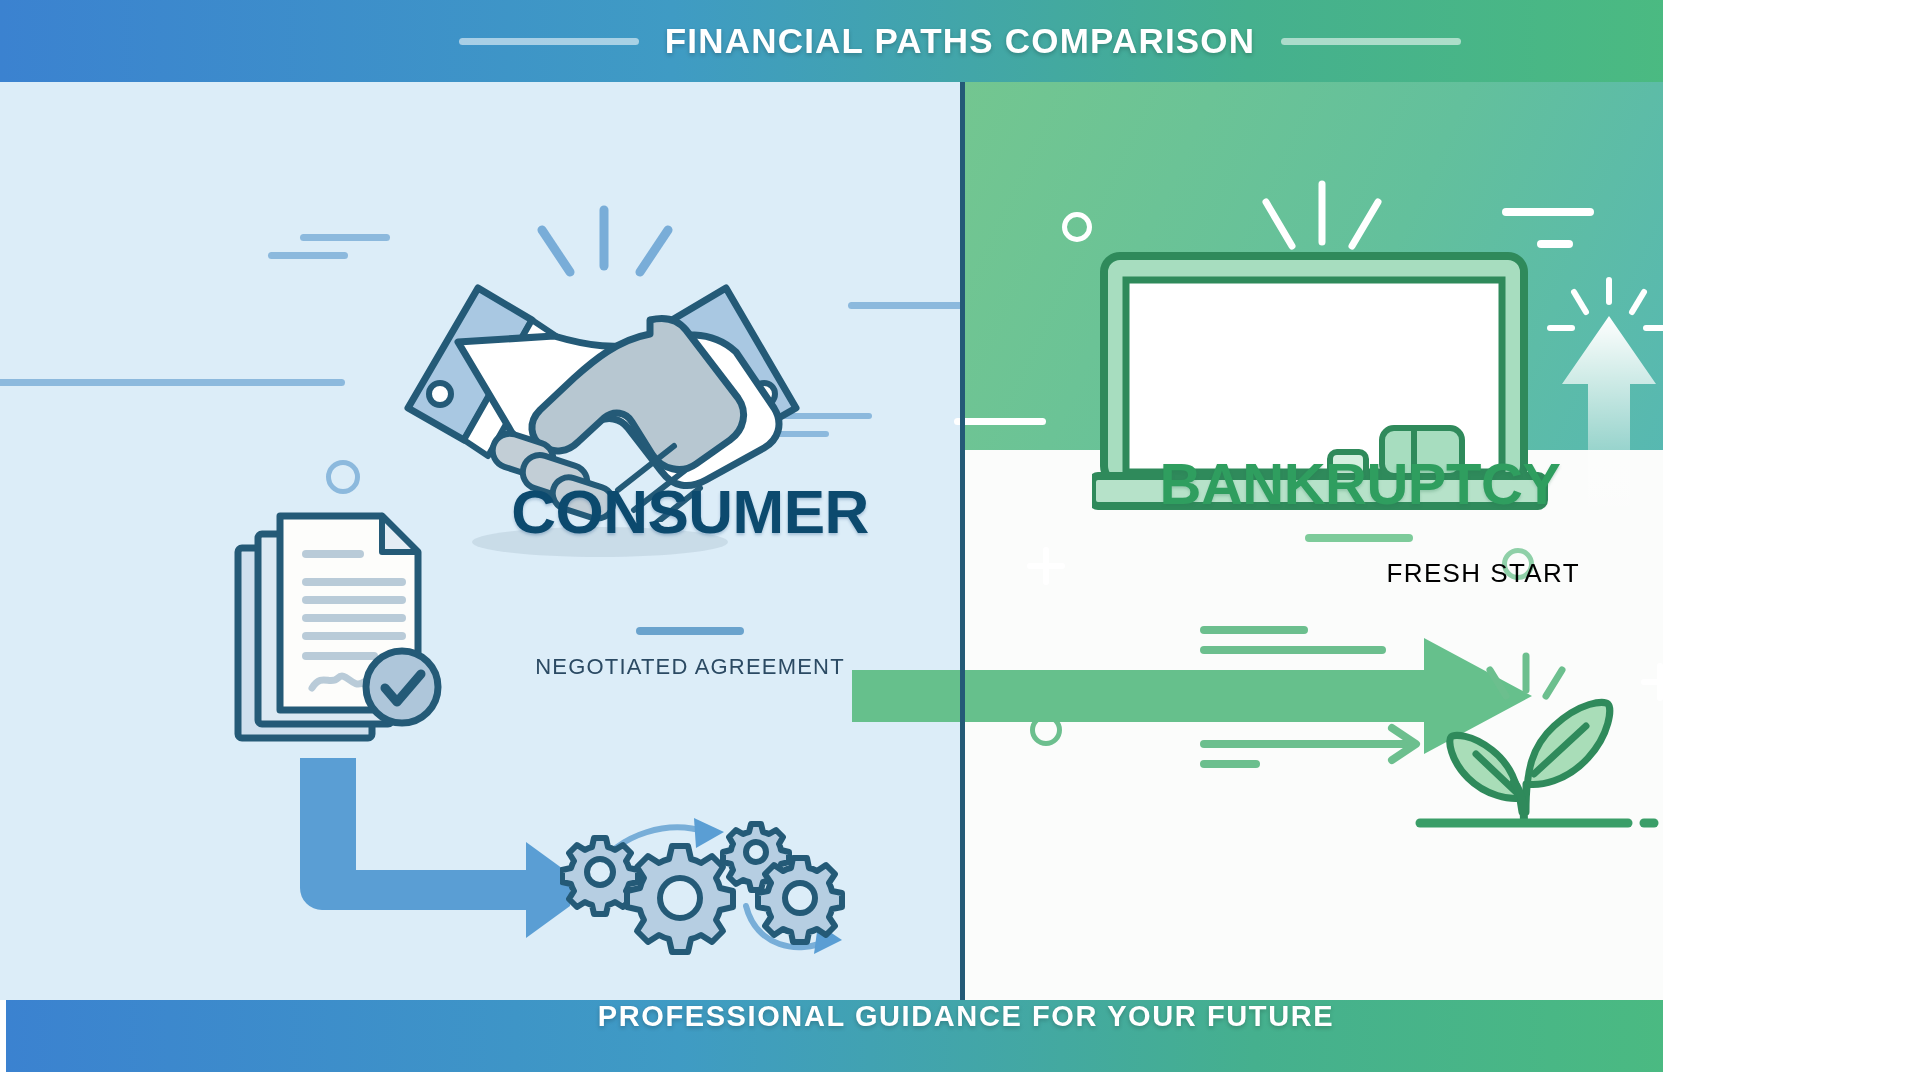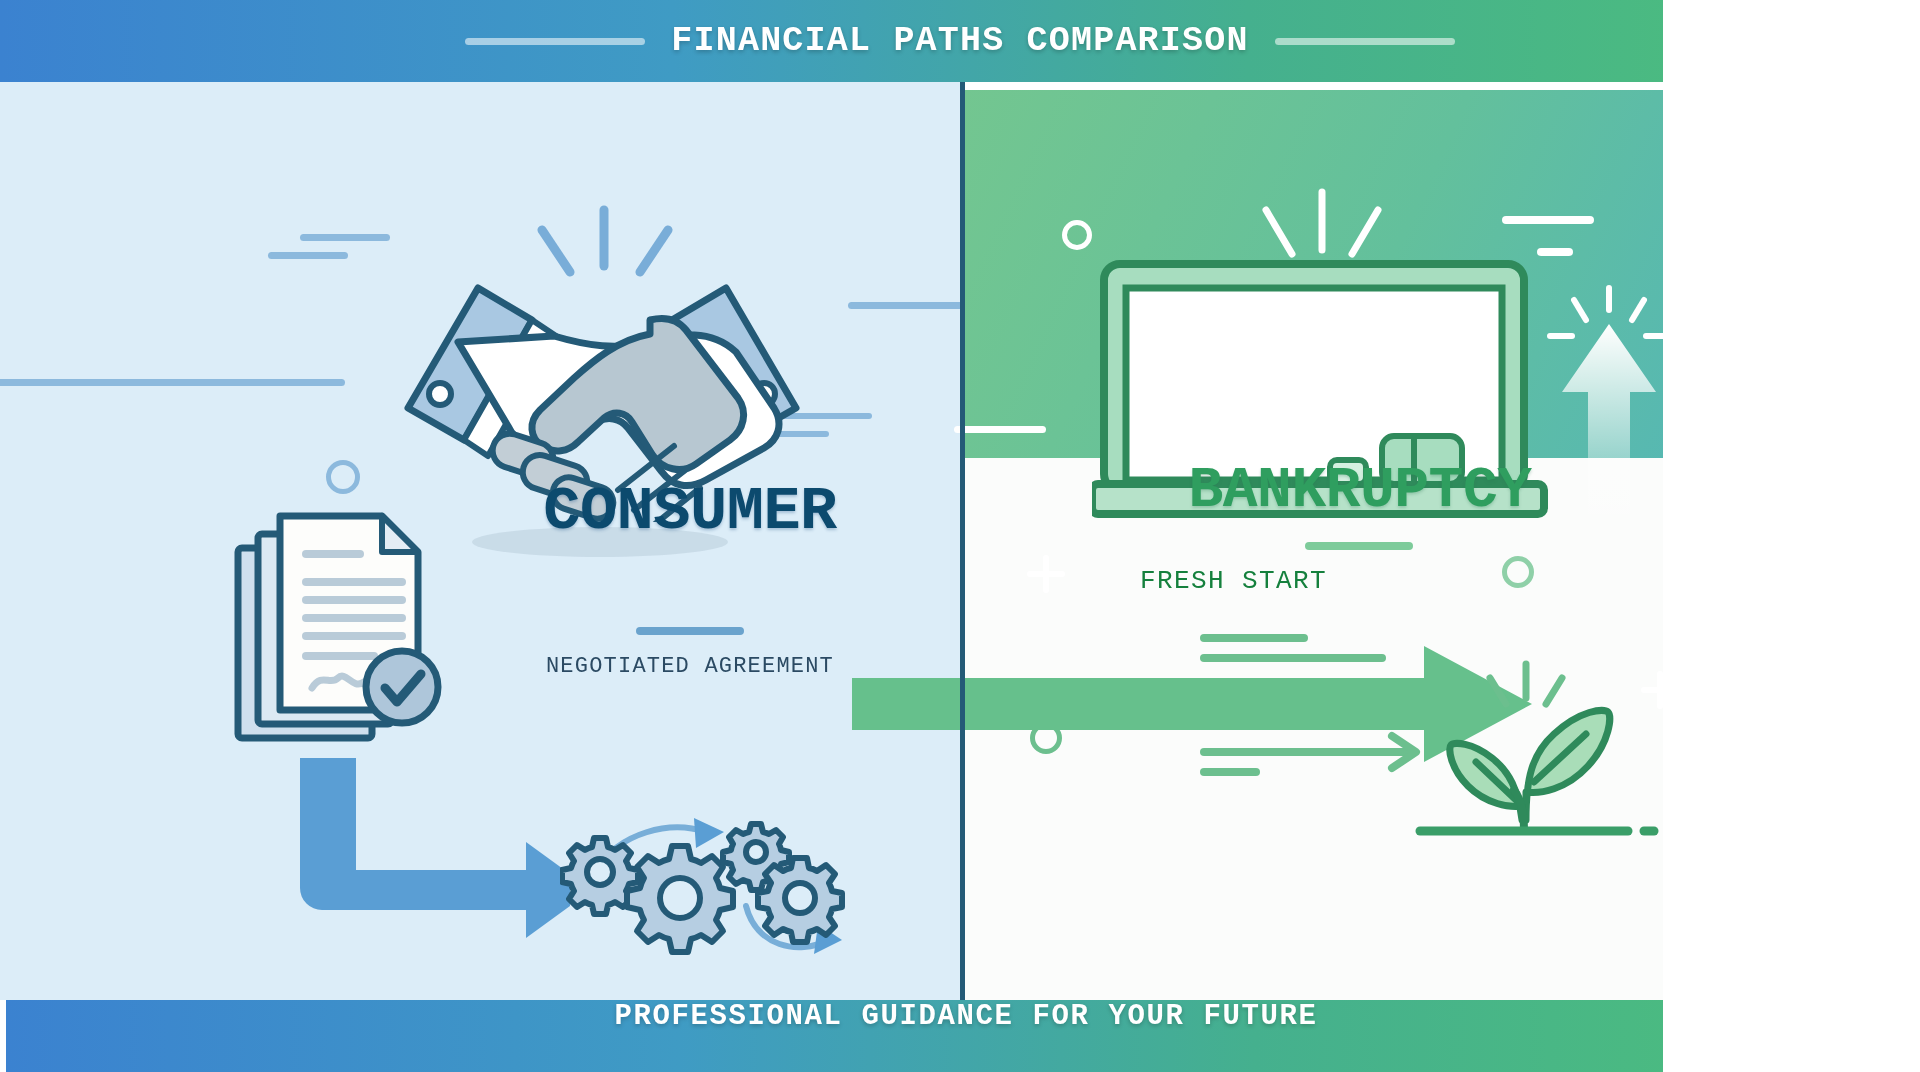--- a/index.html
+++ b/index.html
@@ -3,21 +3,20 @@
 <meta charset="utf-8">
 <style>
   html,body{margin:0;padding:0;background:#fff;}
   body{font-family:"Liberation Sans","DejaVu Sans",sans-serif;}
 
   #canvas{
     position:relative;
     width:1663px;height:1072px;
     overflow:hidden;
     background:#ffffff;
-    font-family:Liberation Mono, monospace;
   }
 
   
   .header-bar{
     position:absolute;left:0;top:0;width:1920px;height:82px;
     background:linear-gradient(90deg,#3b82d0 0%,#3f9bc4 35%,#45b08e 65%,#4ec07a 100%);
     display:flex;align-items:center;justify-content:center;
     gap:26px;
   }
   .header-rule{width:180px;height:7px;background:rgba(255,255,255,0.55);border-radius:4px;}
@@ -40,21 +39,21 @@
   }
 
   
   .stage{position:absolute;left:0;top:82px;width:1920px;height:918px;}
 
   .panel-left{
     position:absolute;left:0;top:0;width:962px;height:918px;
     background:#dcedf8;
   }
   .panel-right{
-    position:absolute;left:962px;top:8px;width:958px;height:918px;
+    position:absolute;left:962px;top:0;width:958px;height:918px;
     background:#fbfcfb;
   }
   .panel-right-top{
     position:absolute;left:0;top:0;width:958px;height:368px;
     background:linear-gradient(115deg,#73c690 0%,#63c09c 45%,#4fb3c0 100%);
   }
   .divider{
     position:absolute;left:960px;top:0;width:5px;height:918px;
     background:#245a77;
   }
@@ -76,22 +75,22 @@
     color:#2b4a63;font-size:22px;letter-spacing:1.2px;
   }
 
   .title-right{
     position:absolute;left:1140px;top:450px;width:440px;text-align:center;
     color:#2f9e5f;font-size:58px;font-weight:bold;letter-spacing:-0.5px;
     text-shadow:0 2px 3px rgba(40,120,80,0.25);
   }
   .rule-right{position:absolute;left:1305px;top:534px;width:108px;height:8px;background:#7dcb9a;border-radius:4px;}
   .sub-right{
-    position:absolute;left:1140px;top:558px;width:440px;text-align:left;
-    color:#15803d;font-size:26px;letter-spacing:1.4px;
+    position:absolute;left:1140px;top:558px;width:440px;text-align:right;
+    color:#000000;font-size:26px;letter-spacing:1.4px;
   }
 
   .svg-abs{position:absolute;display:block;}
 </style>
 </head>
 <body>
 
 <div id="canvas">
 
   <div class="header-bar">

